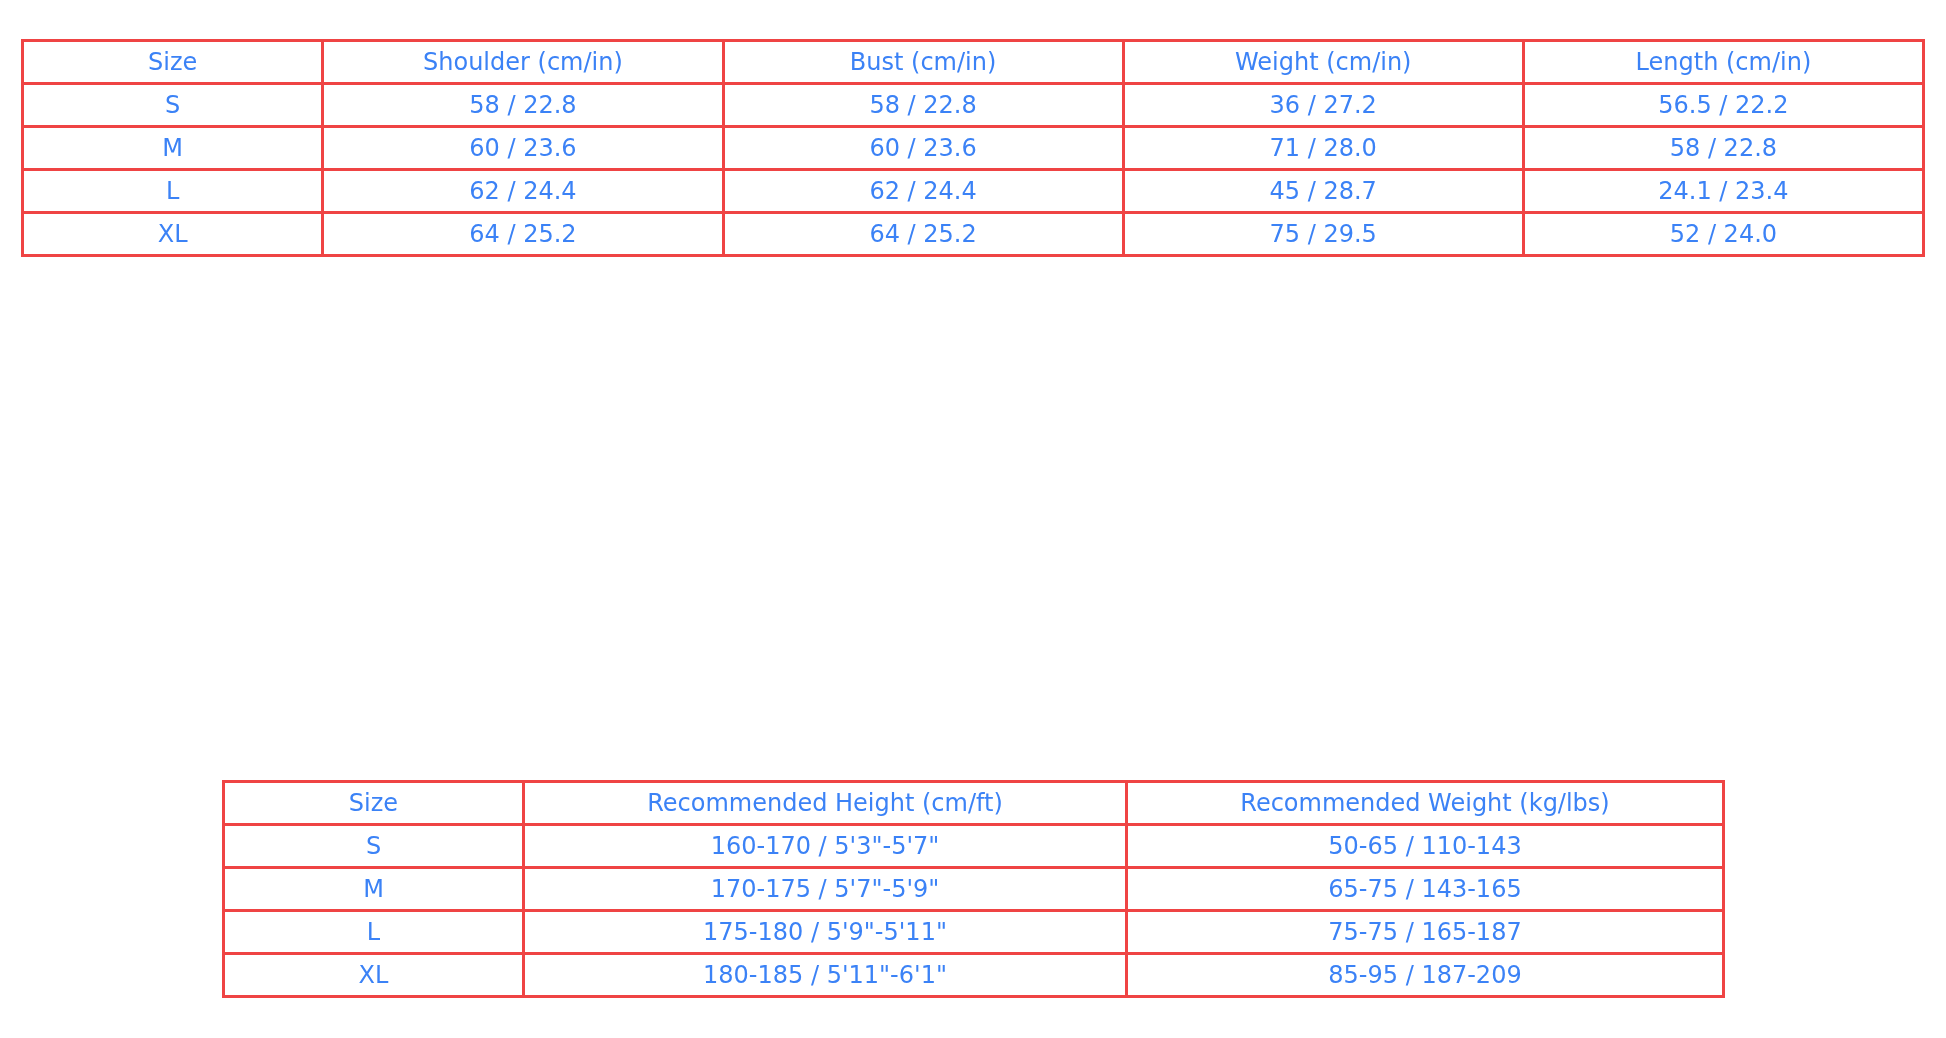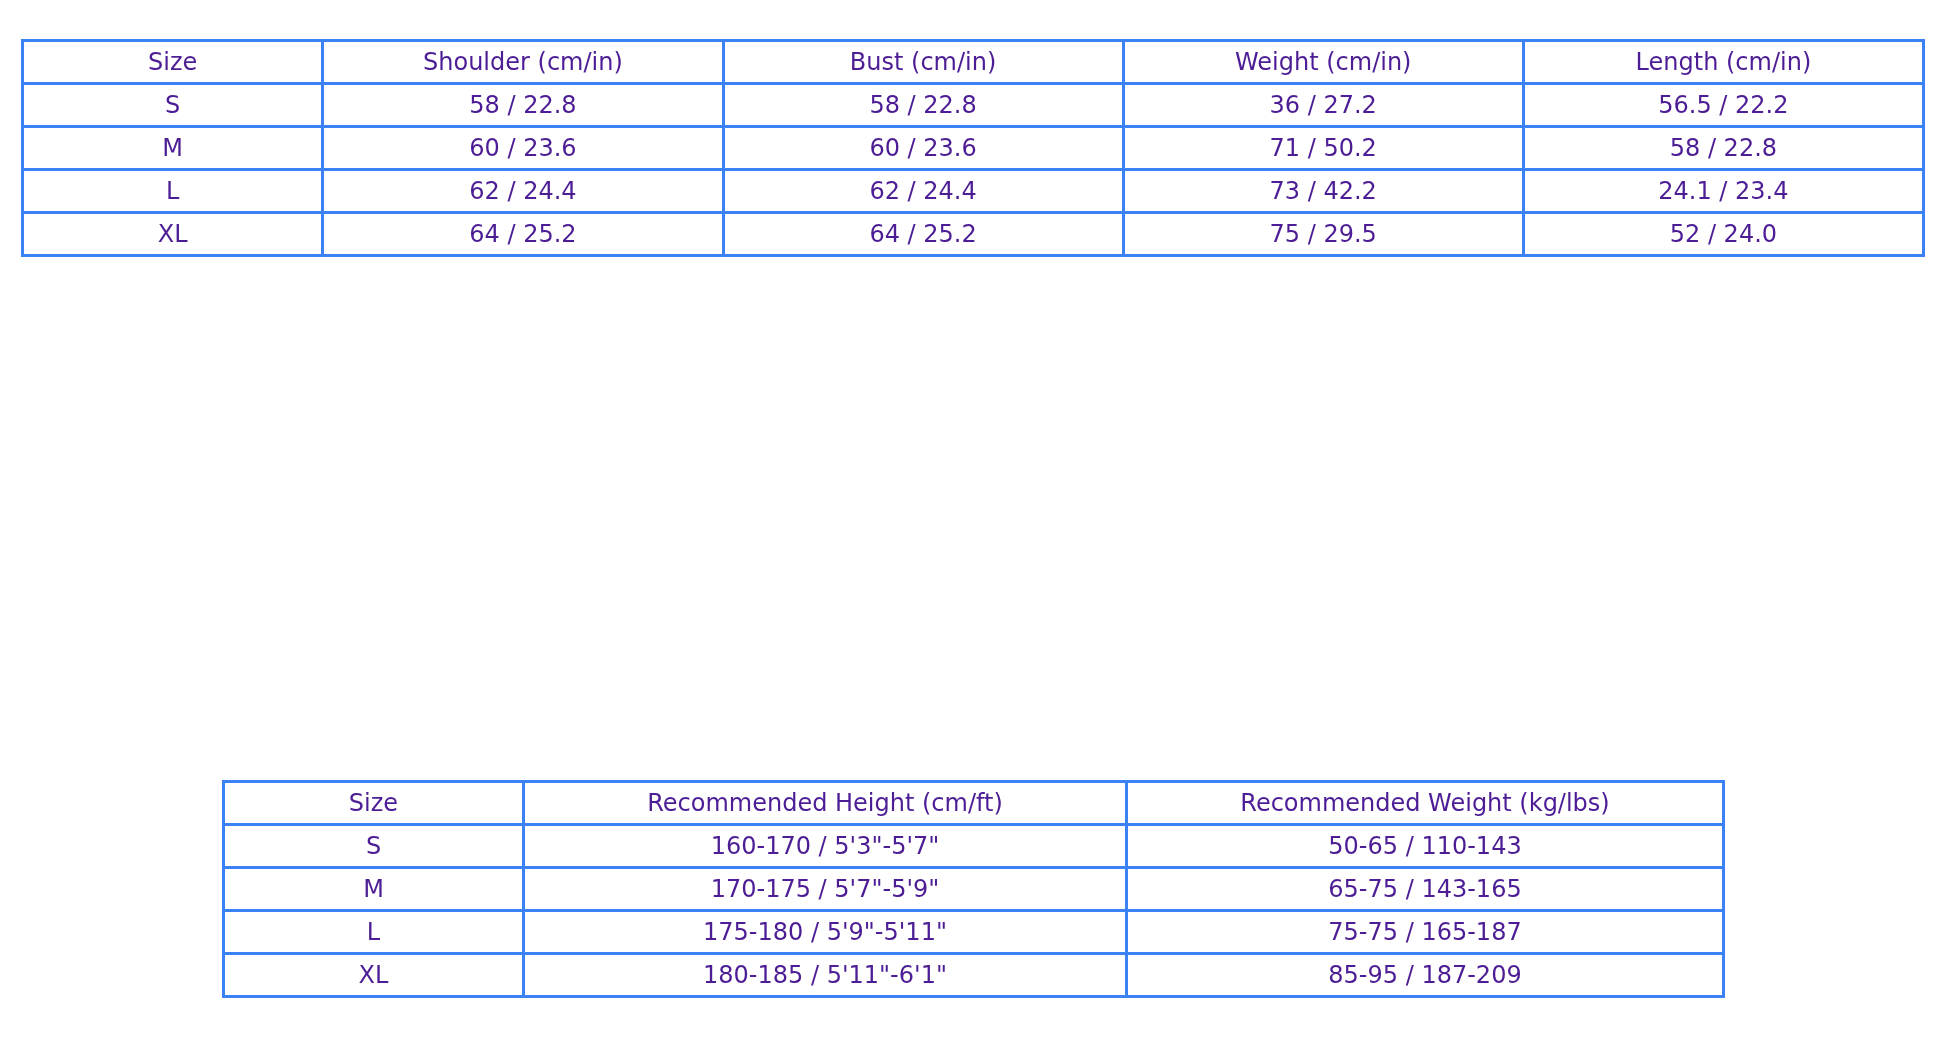--- a/index.html
+++ b/index.html
@@ -10,26 +10,26 @@
     font-family: "DejaVu Sans", "Liberation Sans", sans-serif;
   }
   body { position: relative; overflow: hidden; }
   table {
     position: absolute;
     border-collapse: collapse;
     table-layout: fixed;
     background: #ffffff;
   }
   th, td {
-    border: 3px solid #3b82f6;
+    border: 3px solid #ef4444;
     text-align: center;
     vertical-align: middle;
     font-weight: normal;
     font-size: 24px;
-    color: #4c1d95;
+    color: #3b82f6;
     padding: 0;
     overflow: hidden;
     white-space: nowrap;
   }
   #measurement-table {
     left: 21px;
     top: 39px;
     width: 1904px;
     height: 218px;
   }
@@ -66,28 +66,28 @@
       <td>S</td>
       <td>58 / 22.8</td>
       <td>58 / 22.8</td>
       <td>36 / 27.2</td>
       <td>56.5 / 22.2</td>
     </tr>
     <tr>
       <td>M</td>
       <td>60 / 23.6</td>
       <td>60 / 23.6</td>
-      <td>71 / 50.2</td>
+      <td>71 / 28.0</td>
       <td>58 / 22.8</td>
     </tr>
     <tr>
       <td>L</td>
       <td>62 / 24.4</td>
       <td>62 / 24.4</td>
-      <td>73 / 42.2</td>
+      <td>45 / 28.7</td>
       <td>24.1 / 23.4</td>
     </tr>
     <tr>
       <td>XL</td>
       <td>64 / 25.2</td>
       <td>64 / 25.2</td>
       <td>75 / 29.5</td>
       <td>52 / 24.0</td>
     </tr>
   </tbody>

